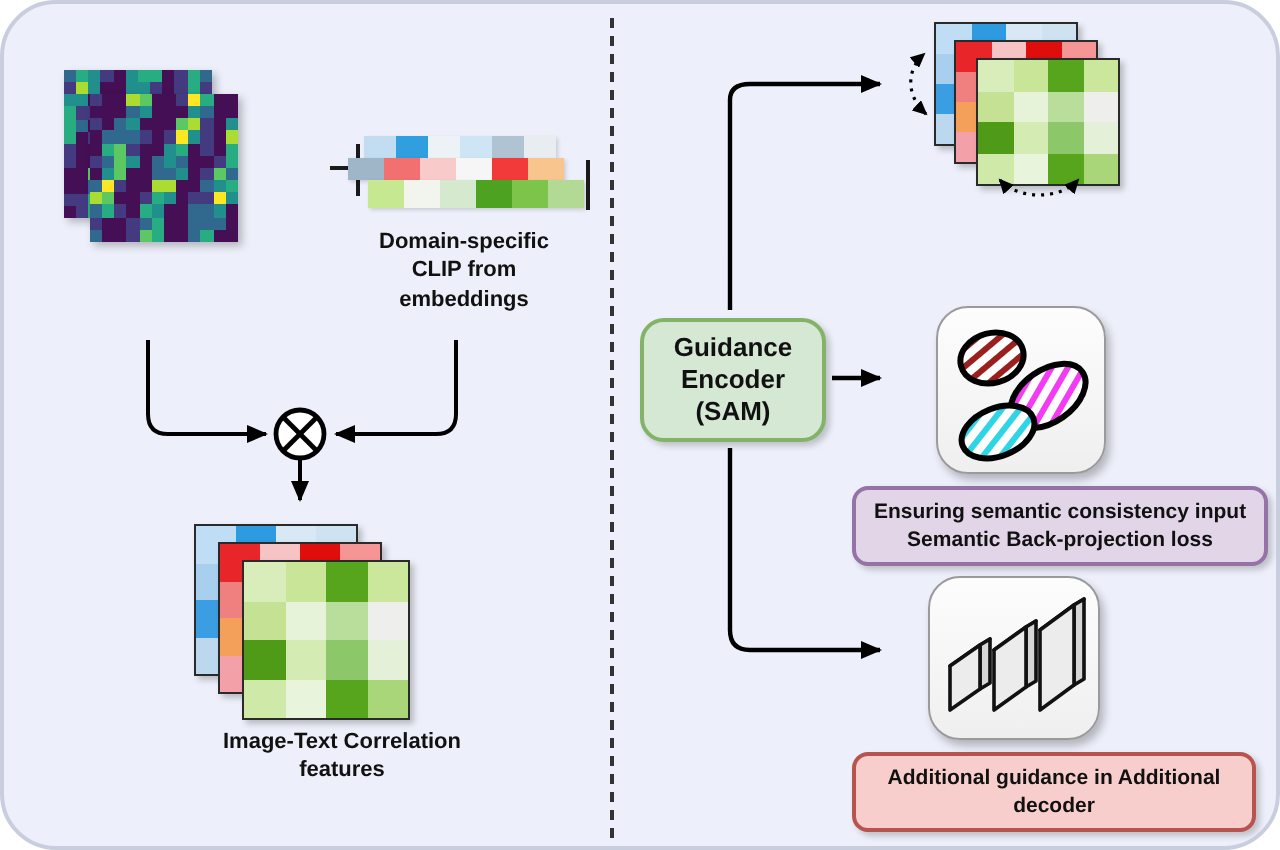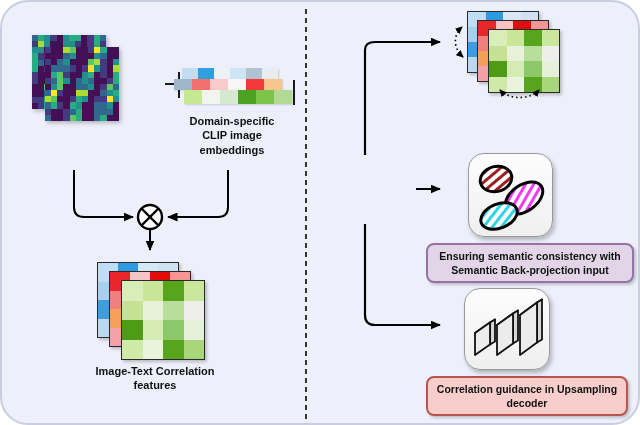--- a/index.html
+++ b/index.html
@@ -371,21 +371,21 @@
     <div class="strip" style="left: 19px; top: 24px; width: 108px; height: 14px; grid-template-columns: repeat(6, 1fr);">
         <div style="background: rgb(198, 232, 144);"></div>
         <div style="background: rgb(241, 245, 237);"></div>
         <div style="background: rgb(212, 233, 206);"></div>
         <div style="background: rgb(77, 163, 33);"></div>
         <div style="background: rgb(124, 196, 74);"></div>
         <div style="background: rgb(178, 218, 148);"></div>
       </div>
     <div class="bracket" style="left:128px;top:14px;width:2px;height:25px;"></div>
   </div>
-  <div class="lbl" style="left:180px;top:112px;width:100px;">Domain-specific CLIP image embeddings</div>
+  <div class="lbl" style="left:180px;top:112px;width:100px;">Domain-specific CLIP from embeddings</div>
 
   <div class="abs" style="left:95px;top:260px;width:110px;height:100px;">
     <div class="layer" style="left: 0px; top: 0px; width: 80px; height: 74px; grid-template-rows: repeat(4, 1fr); grid-template-columns: repeat(4, 1fr);">
         <div style="background: rgb(191, 222, 245);"></div>
         <div style="background: rgb(46, 154, 224);"></div>
         <div style="background: rgb(216, 232, 245);"></div>
         <div style="background: rgb(207, 226, 242);"></div>
         <div style="background: rgb(168, 208, 238);"></div>
         <div style="background: rgb(204, 228, 246);"></div>
         <div style="background: rgb(228, 240, 250);"></div>
@@ -429,22 +429,25 @@
         <div style="background: rgb(79, 154, 23);"></div>
         <div style="background: rgb(212, 236, 180);"></div>
         <div style="background: rgb(140, 200, 106);"></div>
         <div style="background: rgb(228, 240, 216);"></div>
         <div style="background: rgb(207, 233, 168);"></div>
         <div style="background: rgb(233, 244, 220);"></div>
         <div style="background: rgb(87, 164, 29);"></div>
         <div style="background: rgb(168, 214, 120);"></div>
       </div>
   </div>
-  <div class="lbl" style="left:88px;top:362px;width:130px;">Image-Text Correlation features</div>
-
+  <div class="lbl" style="left:104px;top:362px;width:130px;">Image-Text Correlation features</div>
+
+  <div id="encoder-box" style="background: rgb(213, 232, 212); border-color: rgb(130, 179, 102);">
+    <span style="width:80px;">Guidance Encoder (SAM)</span>
+  </div>
 
   <div class="abs" style="left:465px;top:9px;width:95px;height:84px;">
     <div class="layer" style="left: 0px; top: 0px; width: 70px; height: 60px; grid-template-rows: repeat(4, 1fr); grid-template-columns: repeat(4, 1fr);">
         <div style="background: rgb(191, 222, 245);"></div>
         <div style="background: rgb(46, 154, 224);"></div>
         <div style="background: rgb(216, 232, 245);"></div>
         <div style="background: rgb(207, 226, 242);"></div>
         <div style="background: rgb(168, 208, 238);"></div>
         <div style="background: rgb(204, 228, 246);"></div>
         <div style="background: rgb(228, 240, 250);"></div>
@@ -490,24 +493,24 @@
         <div style="background: rgb(140, 200, 106);"></div>
         <div style="background: rgb(228, 240, 216);"></div>
         <div style="background: rgb(207, 233, 168);"></div>
         <div style="background: rgb(233, 244, 220);"></div>
         <div style="background: rgb(87, 164, 29);"></div>
         <div style="background: rgb(168, 214, 120);"></div>
       </div>
   </div>
 
   <div class="callout" style="left: 424px; top: 241px; width: 208px; height: 40px; background: rgb(225, 213, 231); border-color: rgb(150, 115, 166);">
-    <span>Ensuring semantic consistency with Semantic Back-projection input</span>
+    <span>Ensuring semantic consistency input Semantic Back-projection loss</span>
   </div>
   <div class="callout" style="left: 424px; top: 374px; width: 202px; height: 40px; background: rgb(248, 206, 204); border-color: rgb(184, 84, 80);">
-    <span>Correlation guidance in Upsampling decoder</span>
+    <span>Additional guidance in Additional decoder</span>
   </div>
 
   <div class="iconbox" style="left:466px;top:151px;width:83px;height:82px;">
     <svg width="83" height="82" viewBox="0 0 83 82">
       <defs>
         <pattern id="p-red" width="7" height="7" patternUnits="userSpaceOnUse" patternTransform="rotate(65)">
           <rect width="7" height="7" fill="#ffffff"></rect>
           <rect width="3" height="7" style="fill: rgb(155, 31, 31);"></rect>
         </pattern>
         <pattern id="p-mag" width="7" height="7" patternUnits="userSpaceOnUse" patternTransform="rotate(65)">

